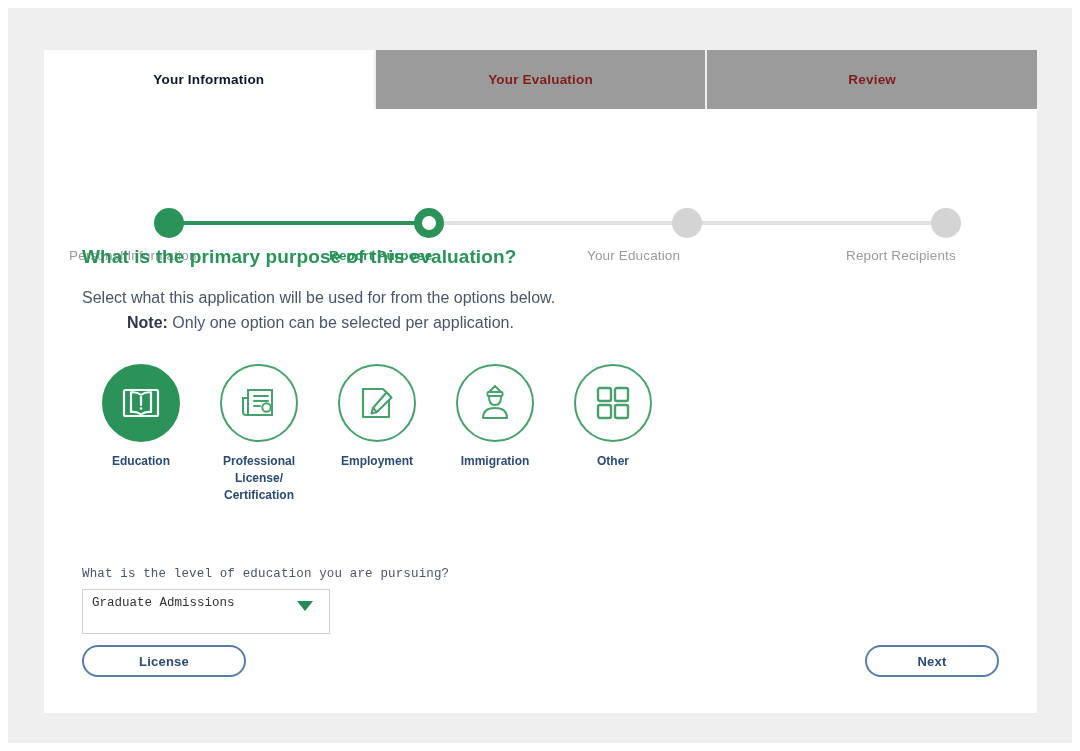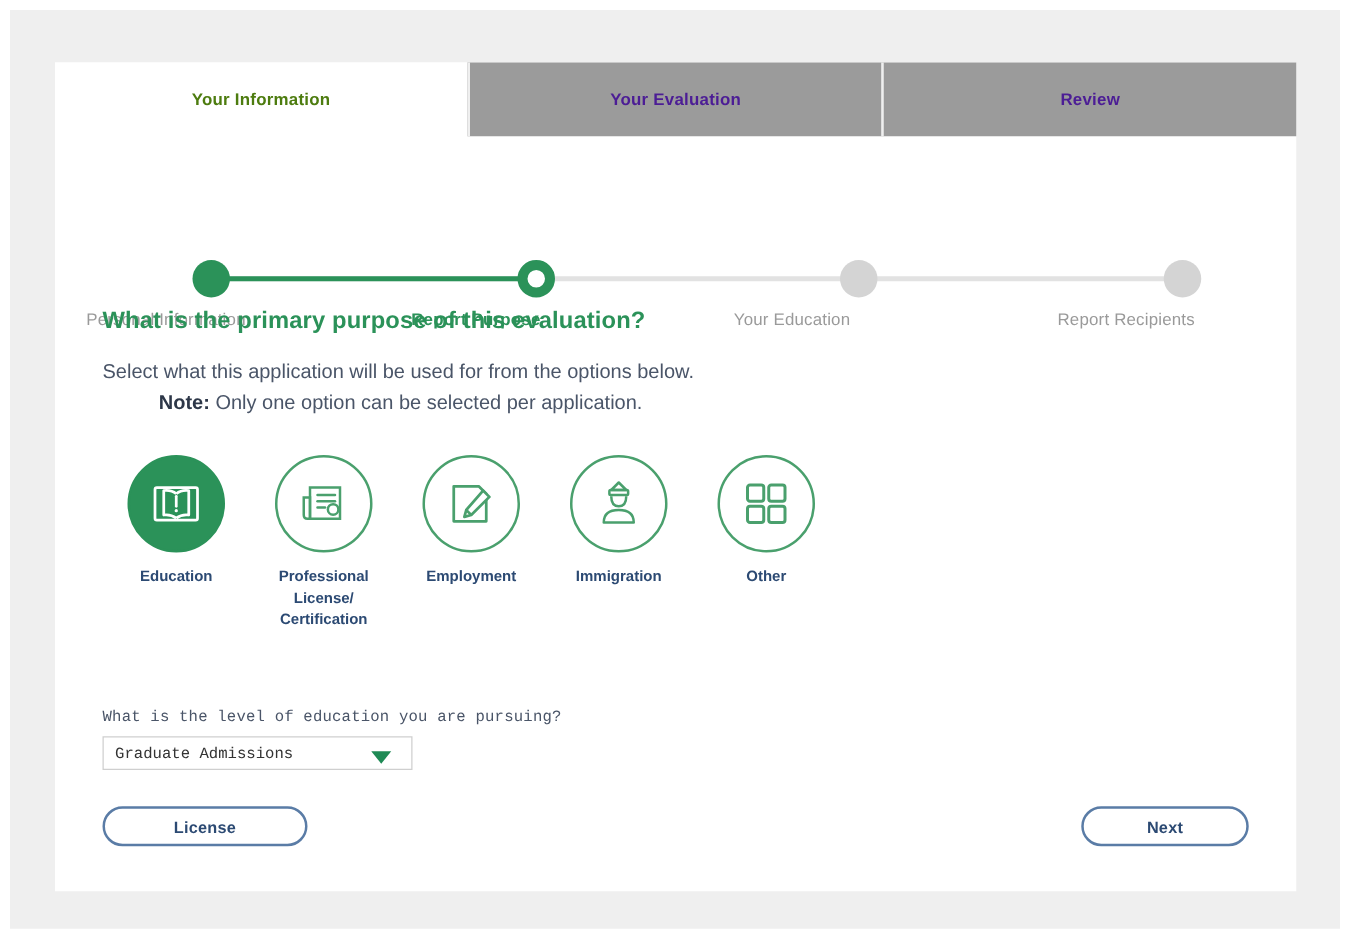--- a/index.html
+++ b/index.html
@@ -44,25 +44,25 @@
     display: flex;
     align-items: center;
     justify-content: center;
     font-size: 13.5px;
     font-weight: bold;
     letter-spacing: 0.2px;
     cursor: pointer;
   }
   .tab.active {
     background: #ffffff;
-    color: #4d7c0f;
+    color: #0f172a;
   }
   .tab.inactive {
     background: #9b9b9b;
-    color: #4c1d95;
+    color: #7f1d1d;
     border-left: 2px solid #efefef;
   }
 
   
   .stepper {
     position: absolute;
     left: 0;
     top: 113px;
     width: 993px;
     height: 105px;
@@ -169,21 +169,21 @@
   .field { margin-top: 62px; font-family: Liberation Mono, monospace; }
   .field-label {
     font-size: 12.5px;
     color: #4a5568;
     letter-spacing: 0.15px;
   }
   .select-wrap {
     margin-top: 8px;
     position: relative;
     width: 248px;
-    height: 27px;
+    height: 45px;
     border: 1px solid #cfcfcf;
     background: #ffffff;
     cursor: pointer;
   }
   .select-value {
     position: absolute;
     left: 9px;
     top: 6px;
     font-size: 12.5px;
     color: #333333;

